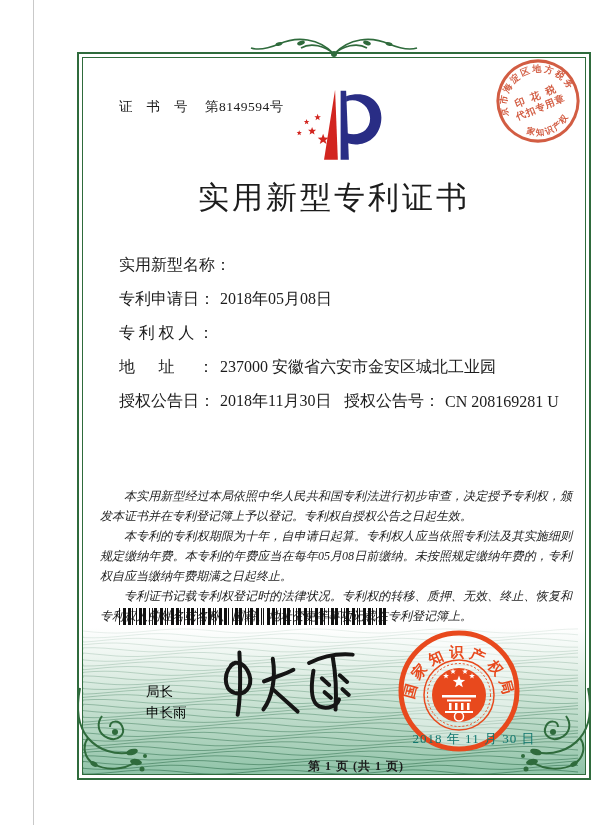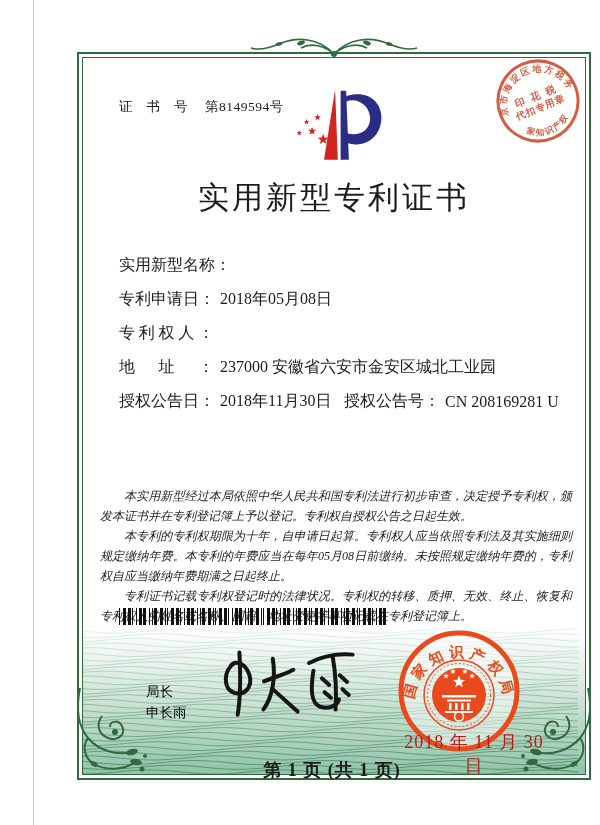--- a/index.html
+++ b/index.html
@@ -35,23 +35,23 @@
   .paras{position:absolute;left:66px;width:472px;top:486px;z-index:4;font-size:12px;line-height:20px;
          text-align:justify;font-style:italic;}
   .paras p{margin:0;text-indent:2em;}
   
   .barcode{position:absolute;left:85px;top:608px;z-index:4;}
   .signer{position:absolute;left:112px;top:681px;z-index:4;font-family:"Liberation Sans","DejaVu Sans",sans-serif;
           font-size:13.5px;font-weight:500;line-height:21px;color:#000000;}
   .signature{position:absolute;left:180px;top:644px;z-index:4;transform:rotate(-3deg);}
   .seal{position:absolute;left:360px;top:624px;z-index:4;}
   .seal-date{position:absolute;left:360px;width:160px;top:730px;z-index:5;text-align:center;
-             font-size:18px;letter-spacing:1px;color:#b91c1c;}
-  .footer{position:absolute;left:228px;width:140px;top:758px;z-index:5;text-align:center;
-          font-size:18px;font-weight:700;letter-spacing:1px;}
+             font-size:13px;letter-spacing:1px;color:#0f766e;}
+  .footer{position:absolute;left:252px;width:140px;top:758px;z-index:5;text-align:center;
+          font-size:12px;font-weight:700;letter-spacing:1px;}
 </style>
 </head>
 <body>
 
 <div class="page">
 
   <div class="band">
     <svg id="wave-svg" viewBox="0 0 502 146" preserveAspectRatio="none">
         <path d="M0 3.0 L0 3.0 L11 4.1 L22 4.8 L33 5.1 L44 4.8 L55 4.0 L66 3.0 L77 1.9 L88 1.2 L99 0.9 L110 1.2 L121 2.0 L132 3.0 L143 4.1 L154 4.8 L165 5.1 L176 4.8 L187 4.0 L198 3.0 L209 1.9 L220 1.2 L231 0.9 L242 1.2 L253 2.0 L264 3.0 L275 4.1 L286 4.8 L297 5.1 L308 4.8 L319 4.0 L330 3.0 L341 1.9 L352 1.2 L363 0.9 L374 1.2 L385 2.0 L396 3.0 L407 4.1 L418 4.8 L429 5.1 L440 4.8 L451 4.0 L462 3.0 L473 1.9 L484 1.2 L495 0.9" fill="none" stroke="rgba(45,110,75,0.100)" stroke-width="1"></path>
         <path d="M0 7.7 L0 9.6 L11 9.8 L22 9.5 L33 8.7 L44 7.6 L55 6.6 L66 5.8 L77 5.6 L88 5.9 L99 6.8 L110 7.8 L121 8.8 L132 9.6 L143 9.8 L154 9.5 L165 8.6 L176 7.6 L187 6.5 L198 5.8 L209 5.6 L220 5.9 L231 6.8 L242 7.8 L253 8.9 L264 9.6 L275 9.8 L286 9.5 L297 8.6 L308 7.6 L319 6.5 L330 5.8 L341 5.6 L352 5.9 L363 6.8 L374 7.8 L385 8.9 L396 9.6 L407 9.8 L418 9.5 L429 8.6 L440 7.6 L451 6.5 L462 5.8 L473 5.6 L484 5.9 L495 6.8" fill="none" stroke="rgba(45,110,75,0.116)" stroke-width="1"></path>

